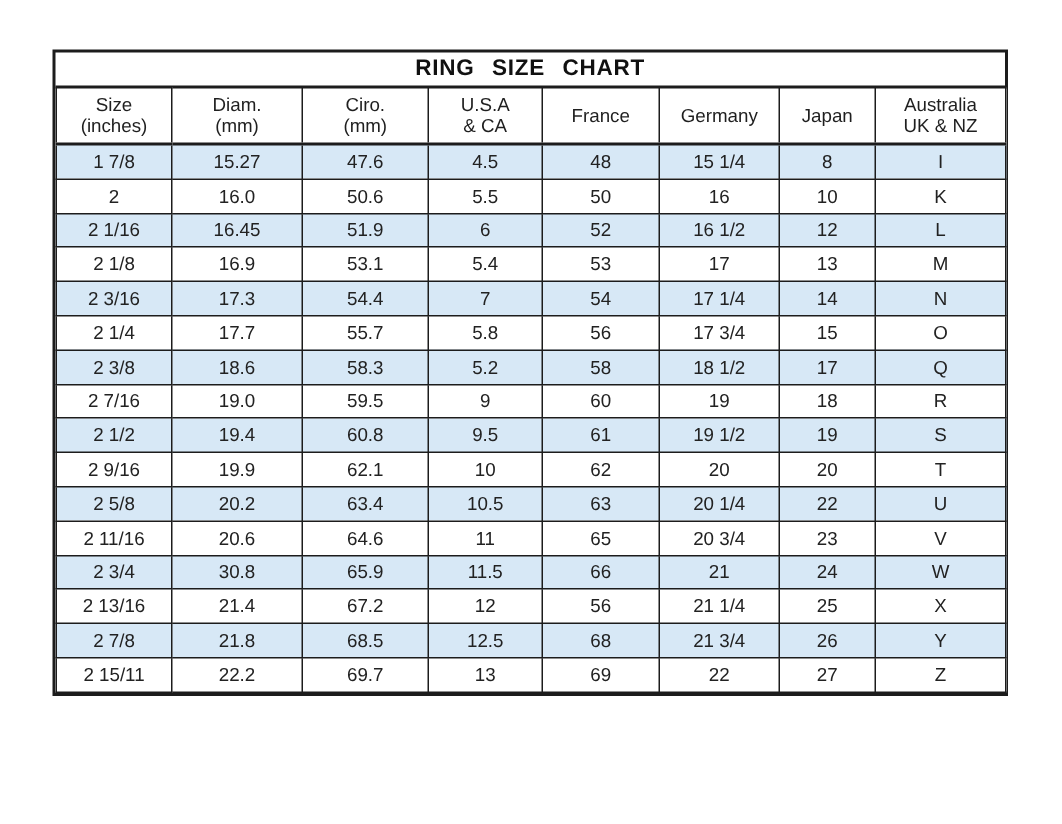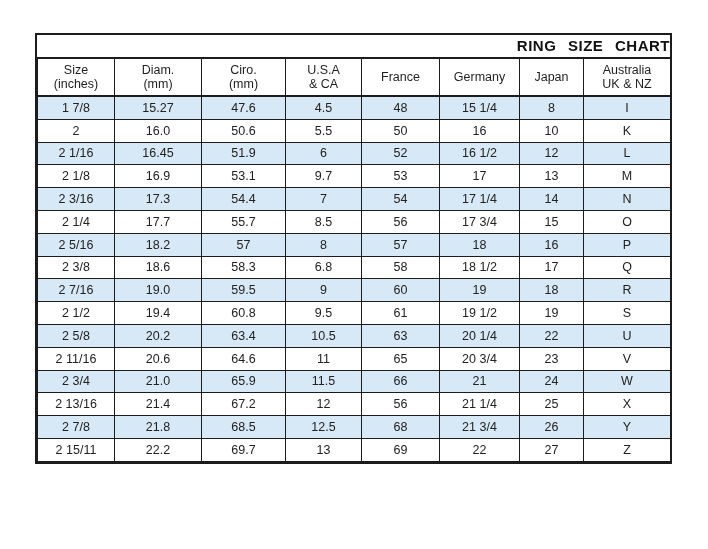--- a/index.html
+++ b/index.html
@@ -16,21 +16,21 @@
     left: 35px;
     top: 33px;
     width: 637px;
     border: 2px solid #1c1c1c;
     box-sizing: border-box;
     background: #ffffff;
   }
   .chart-title {
     height: 22px;
     line-height: 22px;
-    text-align: right;
+    text-align: center;
     font-weight: bold;
     font-size: 15px;
     letter-spacing: 0.5px;
     word-spacing: 7px;
     border-bottom: 1px solid #1c1c1c;
     color: #111111;
   }
   table.ring-table {
     border-collapse: collapse;
     table-layout: fixed;
@@ -151,61 +151,51 @@
           <td>6</td>
           <td>52</td>
           <td>16 1/2</td>
           <td>12</td>
           <td>L</td>
         </tr>
         <tr>
           <td>2 1/8</td>
           <td>16.9</td>
           <td>53.1</td>
-          <td>9.7</td>
+          <td>5.4</td>
           <td>53</td>
           <td>17</td>
           <td>13</td>
           <td>M</td>
         </tr>
         <tr>
           <td>2 3/16</td>
           <td>17.3</td>
           <td>54.4</td>
           <td>7</td>
           <td>54</td>
           <td>17 1/4</td>
           <td>14</td>
           <td>N</td>
         </tr>
         <tr>
           <td>2 1/4</td>
           <td>17.7</td>
           <td>55.7</td>
-          <td>8.5</td>
+          <td>5.8</td>
           <td>56</td>
           <td>17 3/4</td>
           <td>15</td>
           <td>O</td>
         </tr>
         <tr>
-          <td>2 5/16</td>
-          <td>18.2</td>
-          <td>57</td>
-          <td>8</td>
-          <td>57</td>
-          <td>18</td>
-          <td>16</td>
-          <td>P</td>
-        </tr>
-        <tr>
           <td>2 3/8</td>
           <td>18.6</td>
           <td>58.3</td>
-          <td>6.8</td>
+          <td>5.2</td>
           <td>58</td>
           <td>18 1/2</td>
           <td>17</td>
           <td>Q</td>
         </tr>
         <tr>
           <td>2 7/16</td>
           <td>19.0</td>
           <td>59.5</td>
           <td>9</td>
@@ -218,20 +208,30 @@
           <td>2 1/2</td>
           <td>19.4</td>
           <td>60.8</td>
           <td>9.5</td>
           <td>61</td>
           <td>19 1/2</td>
           <td>19</td>
           <td>S</td>
         </tr>
         <tr>
+          <td>2 9/16</td>
+          <td>19.9</td>
+          <td>62.1</td>
+          <td>10</td>
+          <td>62</td>
+          <td>20</td>
+          <td>20</td>
+          <td>T</td>
+        </tr>
+        <tr>
           <td>2 5/8</td>
           <td>20.2</td>
           <td>63.4</td>
           <td>10.5</td>
           <td>63</td>
           <td>20 1/4</td>
           <td>22</td>
           <td>U</td>
         </tr>
         <tr>
@@ -239,21 +239,21 @@
           <td>20.6</td>
           <td>64.6</td>
           <td>11</td>
           <td>65</td>
           <td>20 3/4</td>
           <td>23</td>
           <td>V</td>
         </tr>
         <tr>
           <td>2 3/4</td>
-          <td>21.0</td>
+          <td>30.8</td>
           <td>65.9</td>
           <td>11.5</td>
           <td>66</td>
           <td>21</td>
           <td>24</td>
           <td>W</td>
         </tr>
         <tr>
           <td>2 13/16</td>
           <td>21.4</td>

